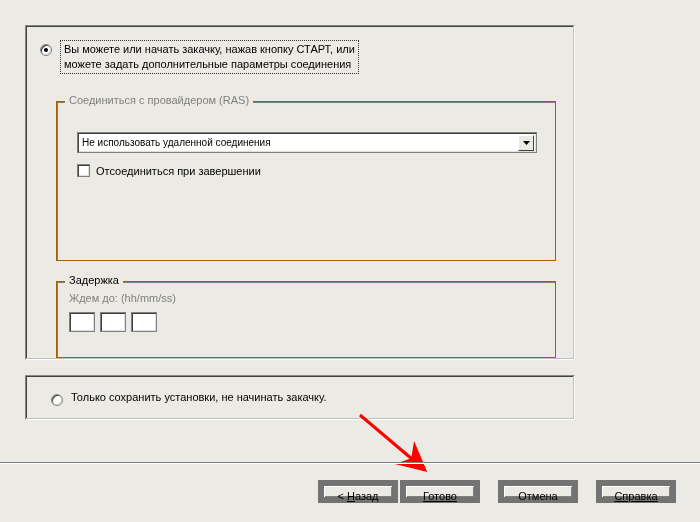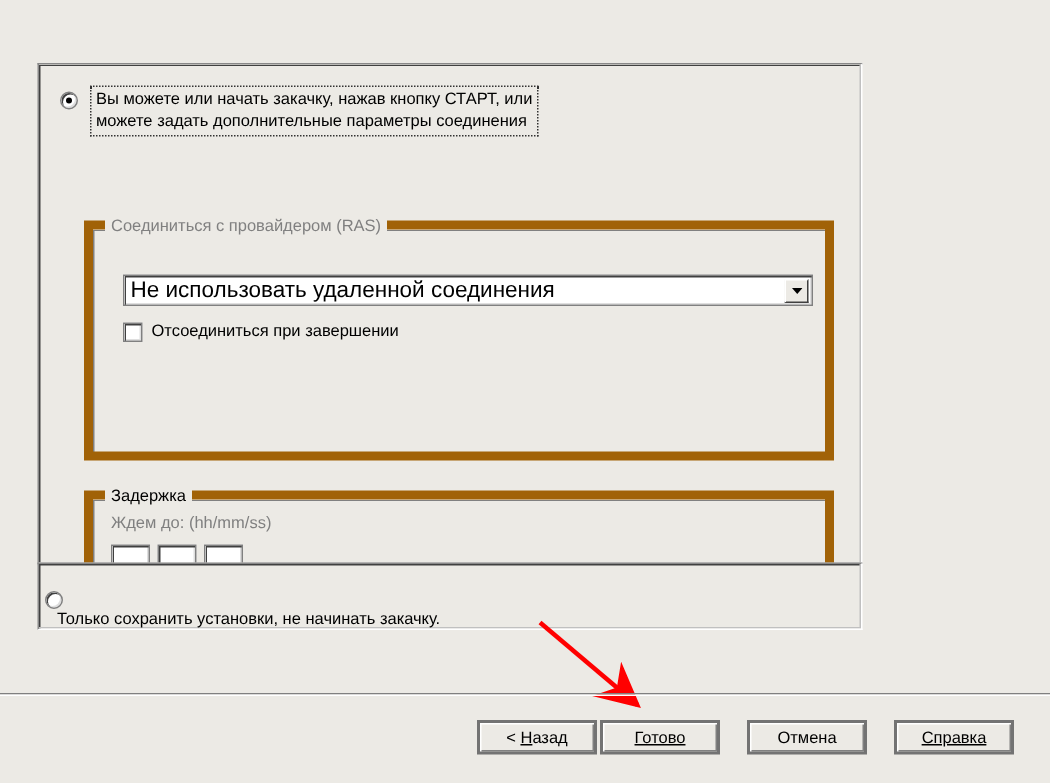--- a/index.html
+++ b/index.html
@@ -15,21 +15,21 @@
     overflow: hidden;
   }
   .panel {
     position: absolute;
     border: 1px solid #888;
     border-right-color: #fff;
     border-bottom-color: #fff;
     box-shadow: inset -1px -1px 0 #c0c0c0, inset 1px 1px 0 #404040;
     background: #eceae5;
   }
-  #main-panel { left: 25px; top: 42px; width: 550px; height: 335px; }
+  #main-panel { left: 25px; top: 25px; width: 550px; height: 335px; }
   #second-panel { left: 25px; top: 375px; width: 550px; height: 45px; }
 
   .radio-row { position: absolute; display: flex; align-items: flex-start; }
   .radio {
     width: 12px; height: 12px; border-radius: 50%;
     background: #fff;
     border: 1px solid #808080;
     box-shadow: inset 1px 1px 0 #404040, inset -1px -1px 0 #dfdfdf;
     position: relative;
     margin-top: 4px;
@@ -40,24 +40,23 @@
     width: 4px; height: 4px; background: #000; border-radius: 50%;
   }
   .radio-label {
     margin-left: 8px;
     line-height: 15px;
   }
   .dotted { border: 1px dotted #333; padding: 1px 3px; }
 
   .groupbox {
     position: absolute;
-    border: 6px solid #a16207;
+    border: 1px solid #a16207;
     box-shadow: inset 1px 1px 0 #808080;
     padding: 0;
-    margin-top: 29px;
   }
   .groupbox .legend {
     position: absolute;
     top: -8px; left: 8px;
     background: #eceae5;
     padding: 0 4px;
     color: #808080;
     font-size: 11px;
   }
   .disabled { color: #808080; }
@@ -65,33 +64,33 @@
   .field-label { position: absolute; }
 
   .dropdown {
     position: absolute;
     height: 21px;
     background: #fff;
     border: 1px solid #808080;
     box-shadow: inset 1px 1px 0 #404040, inset -1px -1px 0 #dfdfdf;
     display: flex; align-items: center;
     padding-left: 4px;
-    font-size: 15px;
+    font-size: 10px;
   }
   .dropdown .dd-btn {
     position: absolute; right: 2px; top: 2px; width: 16px; height: 16px;
     background: #eceae5;
     border: 1px solid #fff;
     border-right-color: #404040;
     border-bottom-color: #404040;
     display: flex; align-items: center; justify-content: center;
   }
   .dd-btn svg { width: 7px; height: 4px; }
 
-  .checkbox-row { position: absolute; display: flex; align-items: flex-start; }
+  .checkbox-row { position: absolute; display: flex; align-items: center; }
   .checkbox {
     width: 13px; height: 13px; background: #fff;
     border: 1px solid #808080;
     box-shadow: inset 1px 1px 0 #404040, inset -1px -1px 0 #dfdfdf;
     flex: 0 0 auto;
   }
   .checkbox-row .cb-label { margin-left: 6px; }
 
   .small-input {
     width: 26px; height: 20px; background: #fff;
@@ -104,21 +103,21 @@
   .hr {
     position: absolute; left: 0; right: 0; height: 2px;
     border-top: 1px solid #808080;
     border-bottom: 1px solid #fff;
   }
 
   .btn {
     position: absolute;
     width: 80px; height: 23px;
     background: #eceae5;
-    border: 2px solid #737373;
+    border: 6px solid #737373;
     box-shadow: inset 1px 1px 0 #fff, inset -1px -1px 0 #808080;
     font-family: inherit; font-size: 11px;
     text-align: center; line-height: 21px;
     cursor: default;
   }
   .btn .ul { text-decoration: underline; }
 
   .arrow {
     position: absolute;
     pointer-events: none;
@@ -162,21 +161,21 @@
     <div class="field-label disabled" style="left:12px; top:10px;">Ждем до: (hh/mm/ss)</div>
     <div style="position:absolute; left:12px; top:30px;">
       <span class="small-input"></span>
       <span class="small-input"></span>
       <span class="small-input"></span>
     </div>
   </div>
 </div>
 
 <div id="second-panel" class="panel">
-  <div class="radio-row" style="left:4px; top:14px;flex-direction:column;">
+  <div class="radio-row" style="left:25px; top:14px;">
     <div class="radio"></div>
     <div class="radio-label">Только сохранить установки, не начинать закачку.</div>
   </div>
 </div>
 
 <svg class="arrow" style="left:355px; top:410px; width:90px; height:75px;">
   <defs>
     <marker id="ah" markerWidth="12" markerHeight="12" refX="9" refY="5" orient="auto">
       <polygon points="0,0 10,5 0,10 3,5" fill="#ff0000"></polygon>
     </marker>

